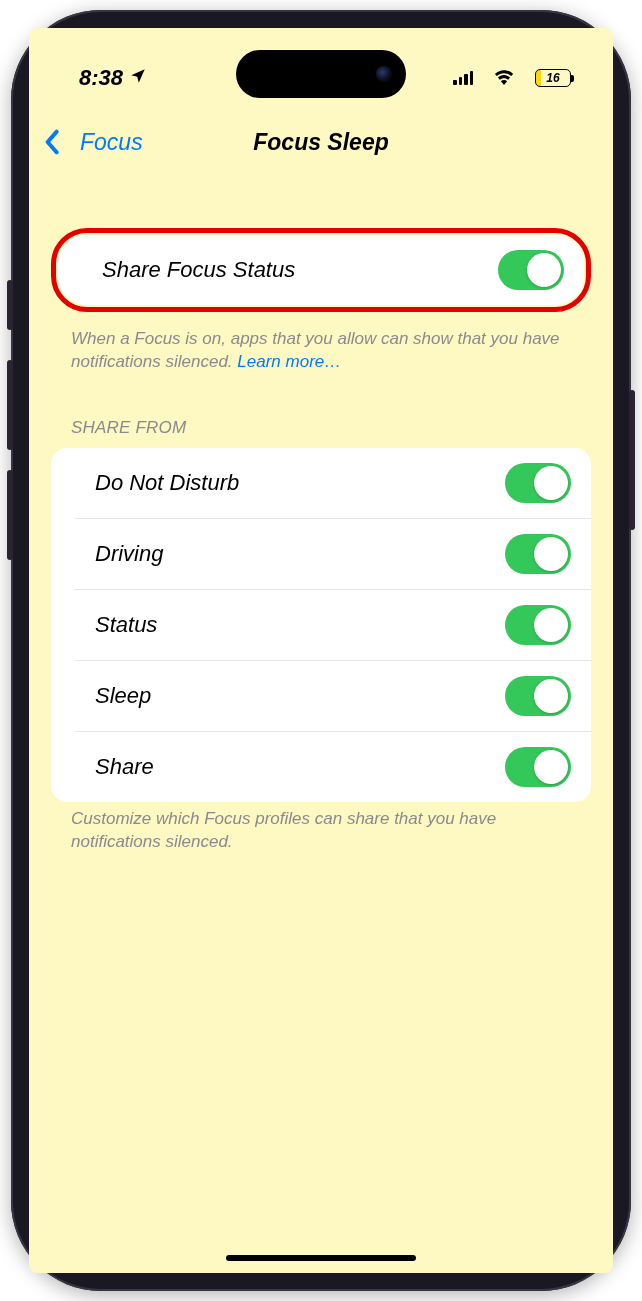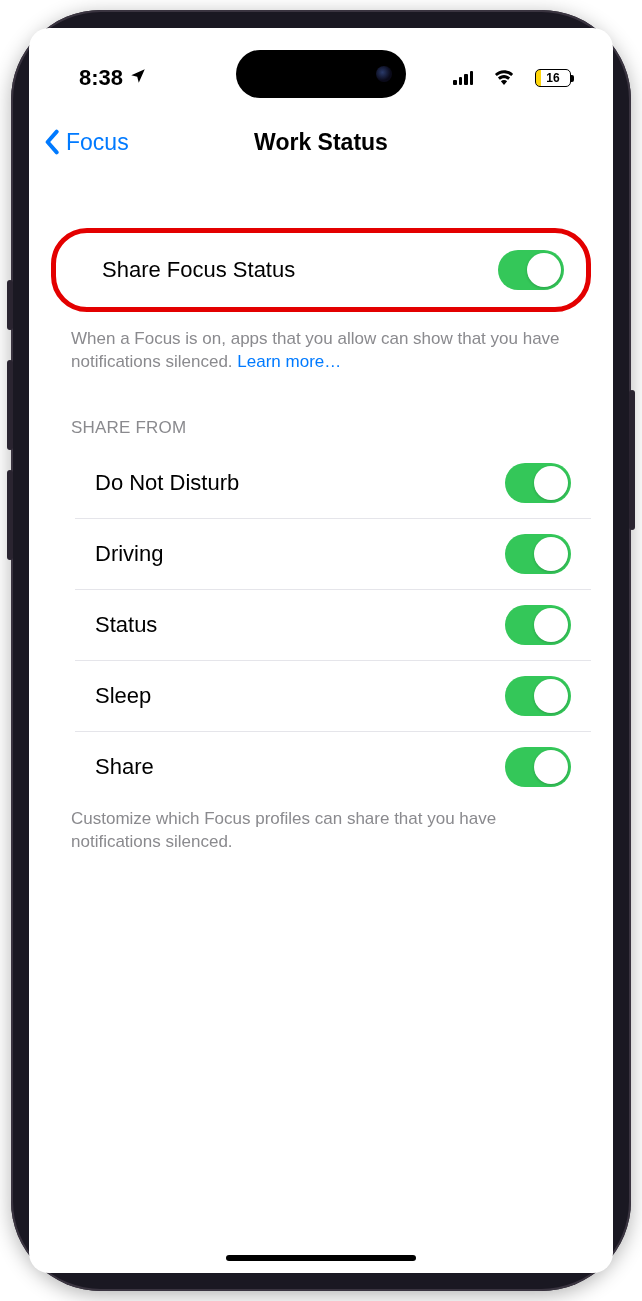--- a/index.html
+++ b/index.html
@@ -25,24 +25,25 @@
     border-radius: 3px;
   }
   .btn-left-1 { left: -4px; top: 270px; width: 6px; height: 50px; }
   .btn-left-2 { left: -4px; top: 350px; width: 6px; height: 90px; }
   .btn-left-3 { left: -4px; top: 460px; width: 6px; height: 90px; }
   .btn-right  { right: -4px; top: 380px; width: 6px; height: 140px; }
 
   .screen {
     width: 100%;
     height: 100%;
-    background: #ffffff;
-    border-radius: 20px;
+    background: #fef9c3;
+    border-radius: 8px;
     overflow: hidden;
     position: relative;
+    font-style: italic;
   }
   .dynamic-island {
     position: absolute;
     top: 22px;
     left: 50%;
     transform: translateX(-50%);
     width: 170px;
     height: 48px;
     background: #000;
     border-radius: 30px;
@@ -93,21 +94,21 @@
     top: 86px; left: 0; right: 0;
     height: 56px;
     display: flex;
     align-items: center;
     padding: 0 14px;
   }
   .back-btn {
     display: flex; align-items: center;
     color: #007aff;
     font-size: 23px;
-    gap: 6px;
+    gap: 20px;
     cursor: pointer;
   }
   .nav-title {
     position: absolute;
     left: 0; right: 0;
     text-align: center;
     font-size: 23px;
     font-weight: 600;
     pointer-events: none;
   }
@@ -228,21 +229,21 @@
       </div>
     </div>
 
     <div class="nav-bar">
       <div class="back-btn">
         <svg width="17" height="26" viewBox="0 0 12 20" fill="none" stroke="#007aff" stroke-width="3" stroke-linecap="round" stroke-linejoin="round">
             <path d="M10 2 L3 10 L10 18"></path>
           </svg>
         <span>Focus</span>
       </div>
-      <div class="nav-title">Work Status</div>
+      <div class="nav-title">Focus Sleep</div>
     </div>
 
     <div class="content">
 
       <div class="highlight-ring">
         <div class="group">
           <div class="row">
             <span>Share Focus Status</span>
             <div class="toggle"></div>
           </div>

